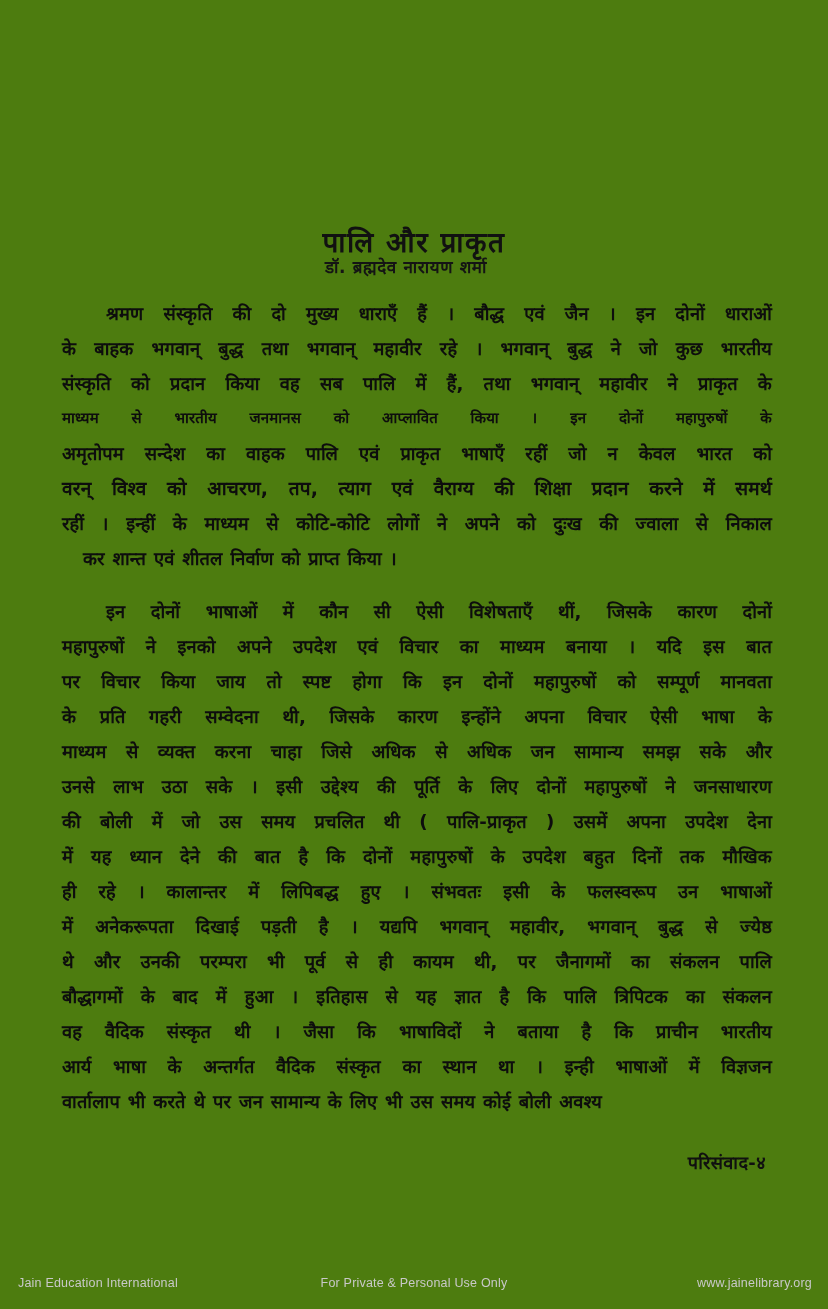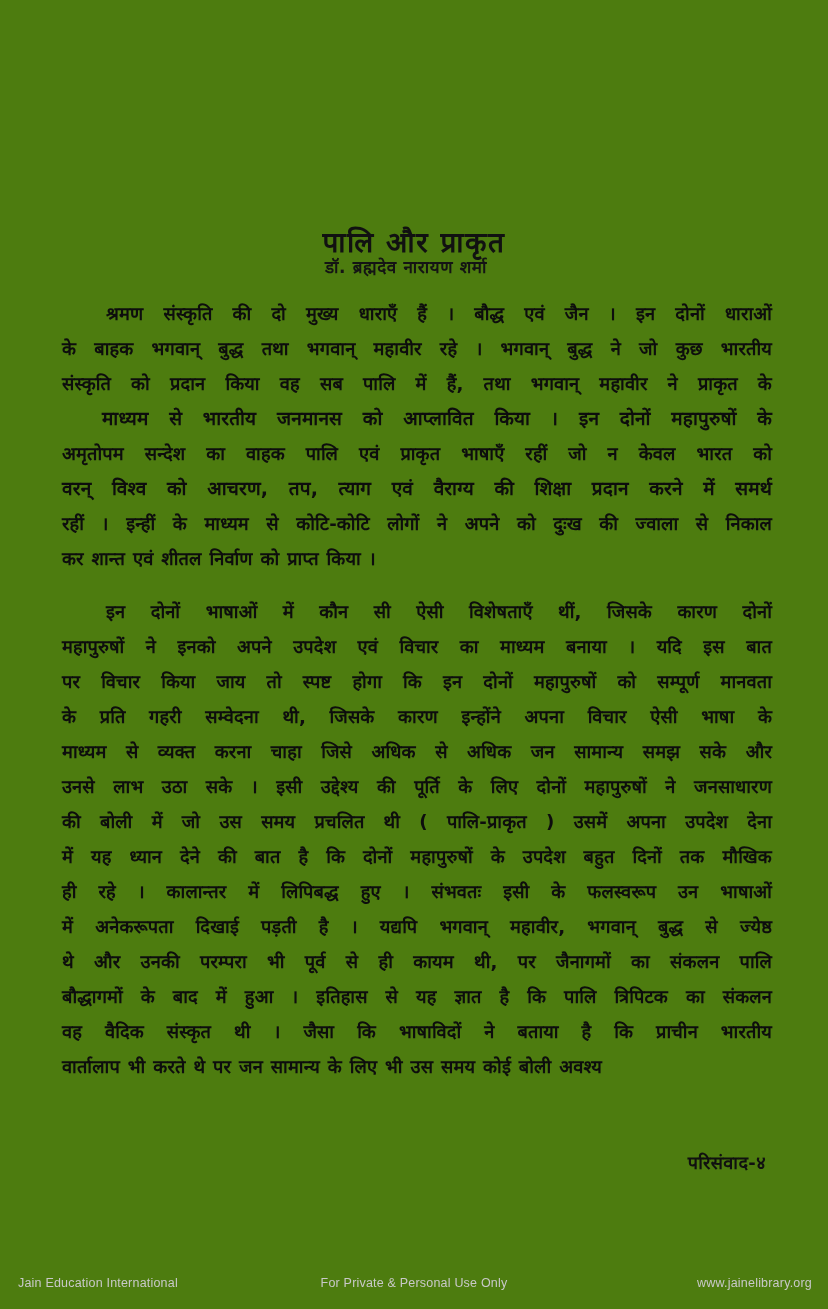--- a/index.html
+++ b/index.html
@@ -134,40 +134,41 @@
 
   <h1 class="doc-title">पालि और प्राकृत</h1>
 
   <div class="doc-author">डॉ. ब्रह्मदेव नारायण शर्मा</div>
 
   <div class="body-col">
     <p class="para">
         <span class="ln" style="white-space: nowrap; font-size: 18.2px;"><span class="indent"></span>श्रमण संस्कृति की दो मुख्य धाराएँ हैं । बौद्ध एवं जैन । इन दोनों धाराओं</span>
         <span class="ln" style="white-space: nowrap; font-size: 18.2px;">के बाहक भगवान् बुद्ध तथा भगवान् महावीर रहे । भगवान् बुद्ध ने जो कुछ भारतीय</span>
         <span class="ln" style="white-space: nowrap; font-size: 18.2px;">संस्कृति को प्रदान किया वह सब पालि में हैं, तथा भगवान् महावीर ने प्राकृत के</span>
-        <span class="ln" style="white-space: nowrap; font-size: 19px; margin-left: 40px;">माध्यम से भारतीय जनमानस को आप्लावित किया । इन दोनों महापुरुषों के</span>
+        <span class="ln" style="white-space: nowrap; font-size: 15px;">माध्यम से भारतीय जनमानस को आप्लावित किया । इन दोनों महापुरुषों के</span>
         <span class="ln" style="white-space: nowrap; font-size: 18.2px;">अमृतोपम सन्देश का वाहक पालि एवं प्राकृत भाषाएँ रहीं जो न केवल भारत को</span>
         <span class="ln" style="white-space: nowrap; font-size: 19px;">वरन् विश्व को आचरण, तप, त्याग एवं वैराग्य की शिक्षा प्रदान करने में समर्थ</span>
         <span class="ln" style="white-space: nowrap; font-size: 18.2px;">रहीं । इन्हीं के माध्यम से कोटि-कोटि लोगों ने अपने को दुःख की ज्वाला से निकाल</span>
-        <span class="ln last" style="white-space: nowrap; font-size: 18.2px;">कर शान्त एवं शीतल निर्वाण को प्राप्त किया ।</span>
+        <span class="ln last" style="white-space: nowrap; font-size: 18.2px; margin-left: 21px;">कर शान्त एवं शीतल निर्वाण को प्राप्त किया ।</span>
       </p>
     <p class="para">
         <span class="ln" style="white-space: nowrap; font-size: 18.2px;"><span class="indent"></span>इन दोनों भाषाओं में कौन सी ऐसी विशेषताएँ थीं, जिसके कारण दोनों</span>
         <span class="ln" style="white-space: nowrap; font-size: 18.2px;">महापुरुषों ने इनको अपने उपदेश एवं विचार का माध्यम बनाया । यदि इस बात</span>
         <span class="ln" style="white-space: nowrap; font-size: 18.2px;">पर विचार किया जाय तो स्पष्ट होगा कि इन दोनों महापुरुषों को सम्पूर्ण मानवता</span>
         <span class="ln" style="white-space: nowrap; font-size: 18.2px;">के प्रति गहरी सम्वेदना थी, जिसके कारण इन्होंने अपना विचार ऐसी भाषा के</span>
         <span class="ln" style="white-space: nowrap; font-size: 18.2px;">माध्यम से व्यक्त करना चाहा जिसे अधिक से अधिक जन सामान्य समझ सके और</span>
         <span class="ln" style="white-space: nowrap; font-size: 18.2px;">उनसे लाभ उठा सके । इसी उद्देश्य की पूर्ति के लिए दोनों महापुरुषों ने जनसाधारण</span>
         <span class="ln" style="white-space: nowrap; font-size: 18.2px;">की बोली में जो उस समय प्रचलित थी ( पालि-प्राकृत ) उसमें अपना उपदेश देना</span>
         <span class="ln" style="white-space: nowrap; font-size: 18.2px;">में यह ध्यान देने की बात है कि दोनों महापुरुषों के उपदेश बहुत दिनों तक मौखिक</span>
         <span class="ln" style="white-space: nowrap; font-size: 18.2px;">ही रहे । कालान्तर में लिपिबद्ध हुए । संभवतः इसी के फलस्वरूप उन भाषाओं</span>
         <span class="ln" style="white-space: nowrap; font-size: 18.2px;">में अनेकरूपता दिखाई पड़ती है । यद्यपि भगवान् महावीर, भगवान् बुद्ध से ज्येष्ठ</span>
         <span class="ln" style="white-space: nowrap; font-size: 18.2px;">थे और उनकी परम्परा भी पूर्व से ही कायम थी, पर जैनागमों का संकलन पालि</span>
         <span class="ln" style="white-space: nowrap; font-size: 18.2px;">बौद्धागमों के बाद में हुआ । इतिहास से यह ज्ञात है कि पालि त्रिपिटक का संकलन</span>
         <span class="ln" style="white-space: nowrap; font-size: 18.2px;">वह वैदिक संस्कृत थी । जैसा कि भाषाविदों ने बताया है कि प्राचीन भारतीय</span>
+        <span class="ln" style="white-space: nowrap; font-size: 18.2px;">आर्य भाषा के अन्तर्गत वैदिक संस्कृत का स्थान था । इन्ही भाषाओं में विज्ञजन</span>
         <span class="ln last" style="white-space: nowrap; font-size: 18.2px;">वार्तालाप भी करते थे पर जन सामान्य के लिए भी उस समय कोई बोली अवश्य</span>
       </p>
   </div>
 
   <div class="series-mark">परिसंवाद-४</div>
 
   <div class="scan-footer">
     <span class="sf-left">Jain Education International</span>
     <span class="sf-center">For Private &amp; Personal Use Only</span>
     <span class="sf-right">www.jainelibrary.org</span>

